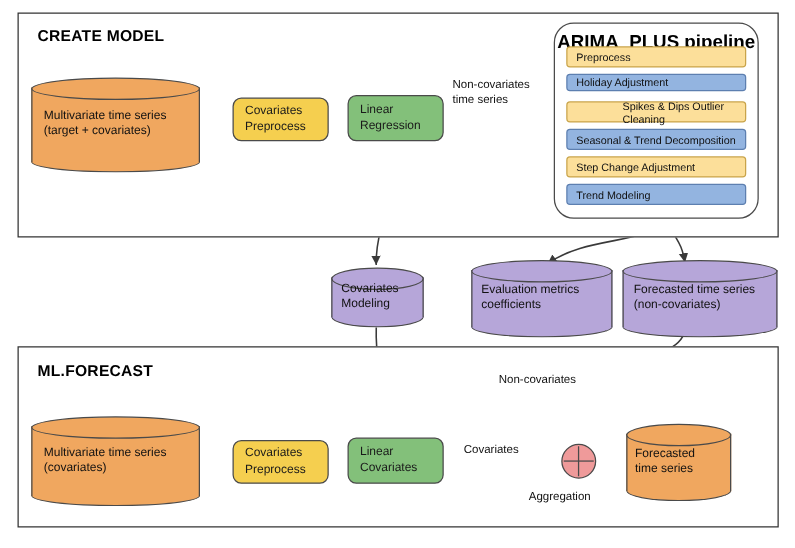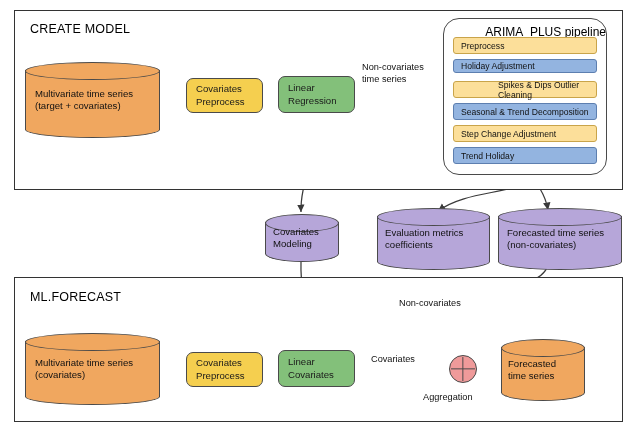--- a/index.html
+++ b/index.html
@@ -3,21 +3,21 @@
 <meta charset="utf-8">
 <style>
   html,body{margin:0;padding:0;background:#ffffff;}
   body{width:636px;height:438px;position:relative;overflow:hidden;
        font-family:"Liberation Sans","DejaVu Sans",sans-serif;color:#1a1a1a;}
   #canvas{position:absolute;left:0;top:0;width:636px;height:438px;}
   .abs{position:absolute;box-sizing:border-box;}
 
   
   .section-frame{border:1.4px solid #333;background:#fff;}
-  .section-title{font-weight:normal;font-size:12.5px;letter-spacing:.2px;color:#000;}
+  .section-title{font-weight:bold;font-size:12.5px;letter-spacing:.2px;color:#000;}
 
   
   .cyl{position:absolute;}
   .cyl .body{position:absolute;left:0;right:0;top:8px;bottom:8px;
              border-left:1.3px solid #4a4a4a;border-right:1.3px solid #4a4a4a;}
   .cyl .top{position:absolute;left:0;right:0;top:0;height:16px;border-radius:50%;
             border:1.3px solid #4a4a4a;}
   .cyl .bot{position:absolute;left:0;right:0;bottom:0;height:16px;border-radius:50%;
             border:1.3px solid #4a4a4a;border-top:none;}
   .cyl .bot-mask{position:absolute;left:1px;right:1px;bottom:8px;height:10px;}
@@ -27,21 +27,21 @@
   .cyl.purple .body,.cyl.purple .top,.cyl.purple .bot,.cyl.purple .bot-mask{background:#b6a6d9;}
 
   
   .pbox{border:1.3px solid #4a4a4a;border-radius:7px;display:flex;align-items:center;
         padding-left:9px;font-size:9.6px;line-height:12.4px;}
   .pbox.yellow{background:#f5cf4f;}
   .pbox.green{background:#83c07a;}
 
   
   .pipe-frame{border:1.3px solid #4a4a4a;border-radius:16px;background:#fff;}
-  .pipe-title{font-weight:normal;font-size:12px;text-align:right;color:#000;}
+  .pipe-title{font-weight:bold;font-size:15px;text-align:center;color:#000;}
   .step{border:1.1px solid #7a7a7a;border-radius:3px;display:flex;align-items:center;
         padding-left:7px;font-size:8.6px;color:#111;}
   .step.y{background:#fcdf9a;border-color:#c9a44a;}
   .step.b{background:#93b4e0;border-color:#5d7fb0;}
 
   
   .agg{border-radius:50%;background:#ef9a9a;border:1.3px solid #4a4a4a;}
   .agg .vbar{position:absolute;left:50%;top:1px;bottom:1px;width:1.3px;
              background:#4a4a4a;transform:translateX(-50%);}
   .agg .hbar{position:absolute;top:50%;left:1px;right:1px;height:1.3px;
@@ -135,21 +135,21 @@
   <div class="step y abs" style="left:453px;top:81px;width:144px;height:17px;padding-left:44px;">
       <span>Spikes &amp; Dips Outlier Cleaning</span>
     </div>
   <div class="step b abs" style="left:453px;top:103px;width:144px;height:17px;">
       <span>Seasonal &amp; Trend Decomposition</span>
     </div>
   <div class="step y abs" style="left:453px;top:125px;width:144px;height:17px;">
       <span>Step Change Adjustment</span>
     </div>
   <div class="step b abs" style="left:453px;top:147px;width:144px;height:17px;">
-      <span>Trend Holiday</span>
+      <span>Trend Modeling</span>
     </div>
 
   <div class="cyl purple abs" style="left:265px;top:214px;width:74px;height:48px;">
     <div class="bot"></div>
       <div class="bot-mask"></div>
       <div class="body"></div>
       <div class="top"></div>
     <div class="label" style="left:8px;">
       <div>Covariates</div>
       <div>Modeling</div>

